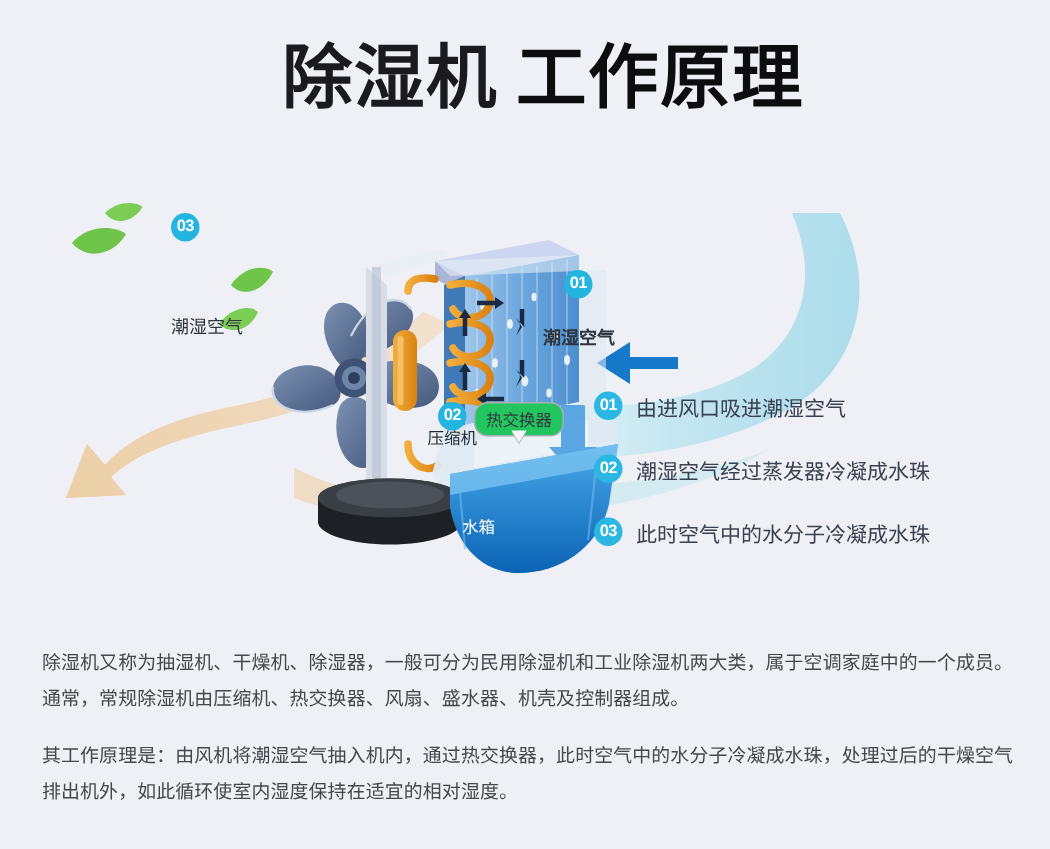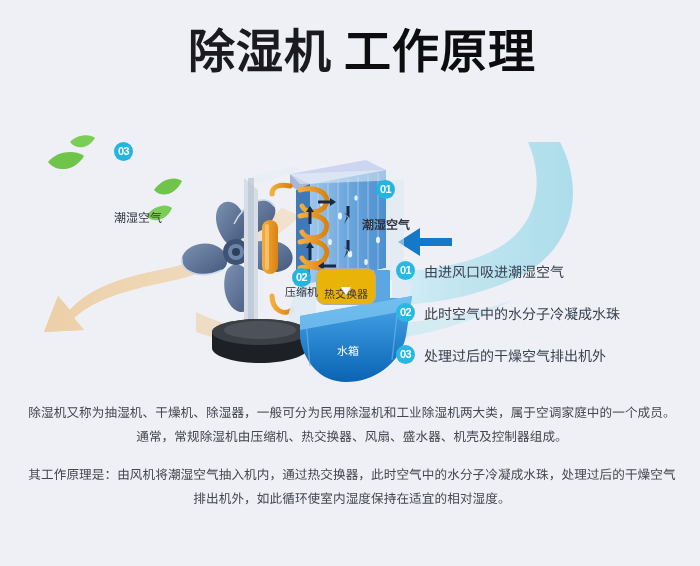--- a/index.html
+++ b/index.html
@@ -67,24 +67,24 @@
     color: #3d4450;
     white-space: nowrap;
   }
   .diag-label.light { color: #ffffff; font-size: 11px; }
   .diag-label.dark  { color: #2f3540; }
 
   
   #callout-heat-exchanger {
     position: absolute;
     left: 316px; top: 148px;
-    padding: 16px 7px 3px 7px;
+    padding: 2px 7px 3px 7px;
     border: 1px solid #a9adb6;
     border-radius: 9px;
-    background: #eab308;
+    background: #22c55e;
     font-size: 11px;
     color: #32383f;
     white-space: nowrap;
   }
   #callout-tail {
     position: absolute;
     left: 341px; top: 167px;
     width: 0; height: 0;
     border-left: 5px solid transparent;
     border-right: 5px solid transparent;
@@ -120,23 +120,22 @@
     margin-left: 9px;
     font-size: 14px;
     color: #3a4150;
     white-space: nowrap;
     text-align: right;
   }
 
   
   #body-copy {
     position: absolute;
-    left: 28px; top: 401px;
+    left: 28px; top: 430px;
     width: 648px;
-    text-align: center;
   }
   .para {
     font-size: 12.6px;
     line-height: 24px;
     color: #44474d;
     margin: 0;
     letter-spacing: 0.1px;
   }
   .para + .para { margin-top: 14px; }
 </style>
@@ -350,37 +349,37 @@
   </div>
   <div id="callout-tail"></div>
 
   <div class="badge" style="left:114px; top:22px;">03</div>
   <div class="badge" style="left:292px; top:148px;">02</div>
   <div class="badge" style="left:376px; top:60px;">01</div>
 
   <div class="diag-label dark" style="left:114px; top:88px;">潮湿空气</div>
   <div class="diag-label dark" style="left:362px; top:95px;font-weight:bold;">潮湿空气</div>
   <div class="diag-label light" style="left:237px; top:163px; color:#1f2a38;margin-left:48px;">压缩机</div>
-  <div class="diag-label light" style="left:337px; top:222px;">水箱</div>
+  <div class="diag-label light" style="left:308px; top:222px;">水箱</div>
 </div>
 
 <div id="steps">
 
   <div class="step-row">
     <div class="step-badge">01</div>
     <div class="step-text">由进风口吸进潮湿空气</div>
   </div>
 
   <div class="step-row">
     <div class="step-badge">02</div>
-    <div class="step-text">此时空气中的水分子冷凝成水珠</div>
+    <div class="step-text">潮湿空气经过蒸发器冷凝成水珠</div>
   </div>
 
   <div class="step-row">
     <div class="step-badge">03</div>
-    <div class="step-text">处理过后的干燥空气排出机外</div>
+    <div class="step-text">此时空气中的水分子冷凝成水珠</div>
   </div>
 </div>
 
 <div id="body-copy">
   <p class="para">除湿机又称为抽湿机、干燥机、除湿器，一般可分为民用除湿机和工业除湿机两大类，属于空调家庭中的一个成员。通常，常规除湿机由压缩机、热交换器、风扇、盛水器、机壳及控制器组成。</p>
   <p class="para">其工作原理是：由风机将潮湿空气抽入机内，通过热交换器，此时空气中的水分子冷凝成水珠，处理过后的干燥空气排出机外，如此循环使室内湿度保持在适宜的相对湿度。</p>
 </div>
 
 </body></html>

